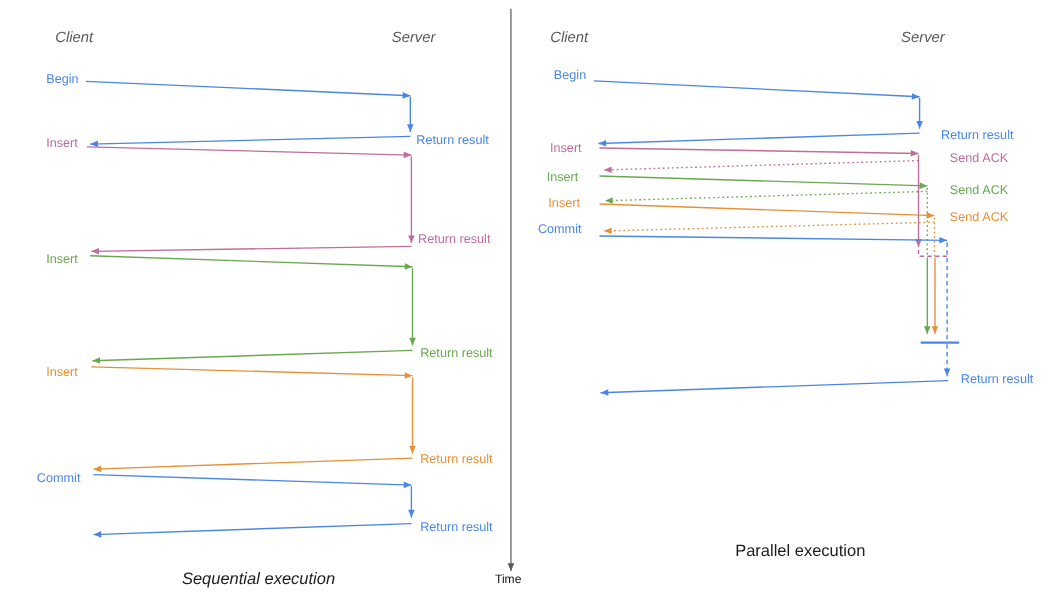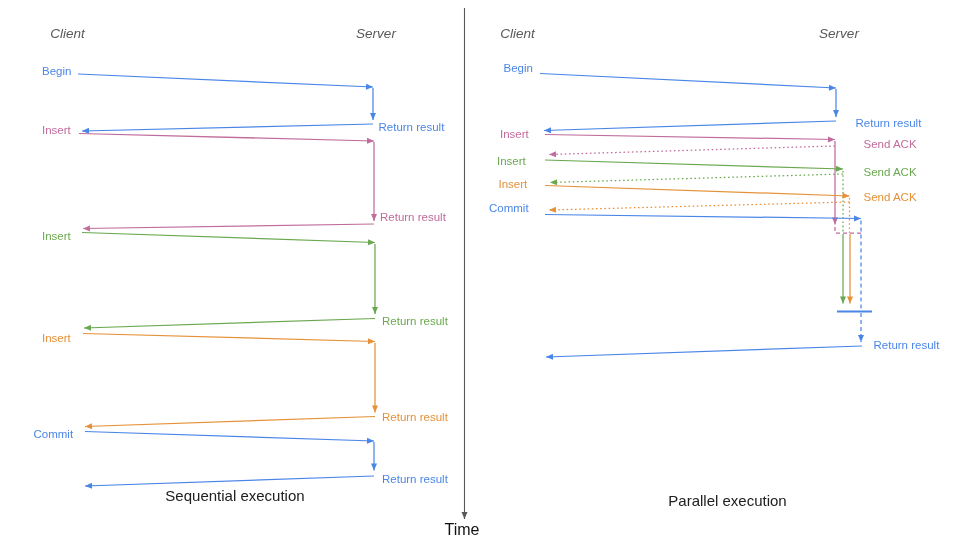--- a/index.html
+++ b/index.html
@@ -8,21 +8,21 @@
     font-family:"Liberation Sans", sans-serif;overflow:hidden;
   }
   svg{position:absolute;left:0;top:0;}
   svg text{font-family:"Liberation Sans", sans-serif;}
   .caption{
     position:absolute;transform:translateX(-50%);
     font-size:15px;color:#202020;white-space:nowrap;
   }
   .time-label{
     position:absolute;transform:translateX(-50%);
-    font-size:16px;color:#111111;white-space:nowrap;
+    font-size:11px;color:#111111;white-space:nowrap;
   }
 </style>
 </head>
 <body>
 
 <div class="stage">
   <svg id="canvas" width="960" height="540" viewBox="0 0 960 540">
       <path d="M 78 74 L 373 87" fill="none" stroke="#4a86e8" stroke-width="1.25"></path>
       <polygon points="373,87 366.1388622228432,83.6947332327221 365.87471180496647,89.68891579223224" fill="#4a86e8"></polygon>
       <path d="M 373 88 L 373 120" fill="none" stroke="#4a86e8" stroke-width="1.25"></path>
@@ -108,16 +108,16 @@
       <text x="855.5" y="126.5" fill="#4a86e8" font-size="11.5">Return result</text>
       <text x="500" y="138" fill="#c06c9c" font-size="11.5">Insert</text>
       <text x="863.5" y="147.5" fill="#c06c9c" font-size="11.5">Send ACK</text>
       <text x="497" y="164.5" fill="#6aa84f" font-size="11.5">Insert</text>
       <text x="863.5" y="176" fill="#6aa84f" font-size="11.5">Send ACK</text>
       <text x="498.5" y="188" fill="#e69138" font-size="11.5">Insert</text>
       <text x="863.5" y="201" fill="#e69138" font-size="11.5">Send ACK</text>
       <text x="489" y="211.5" fill="#4a86e8" font-size="11.5">Commit</text>
       <text x="873.5" y="348.5" fill="#4a86e8" font-size="11.5">Return result</text>
     </svg>
-  <div class="caption" style="left:235px;top:487px;">Sequential execution</div>
+  <div class="caption" style="left:235px;top:518px;font-style:italic;">Sequential execution</div>
   <div class="caption" style="left:727.5px;top:492px;">Parallel execution</div>
   <div class="time-label" style="left:462px;top:521px;">Time</div>
 </div>
 
 </body></html>

